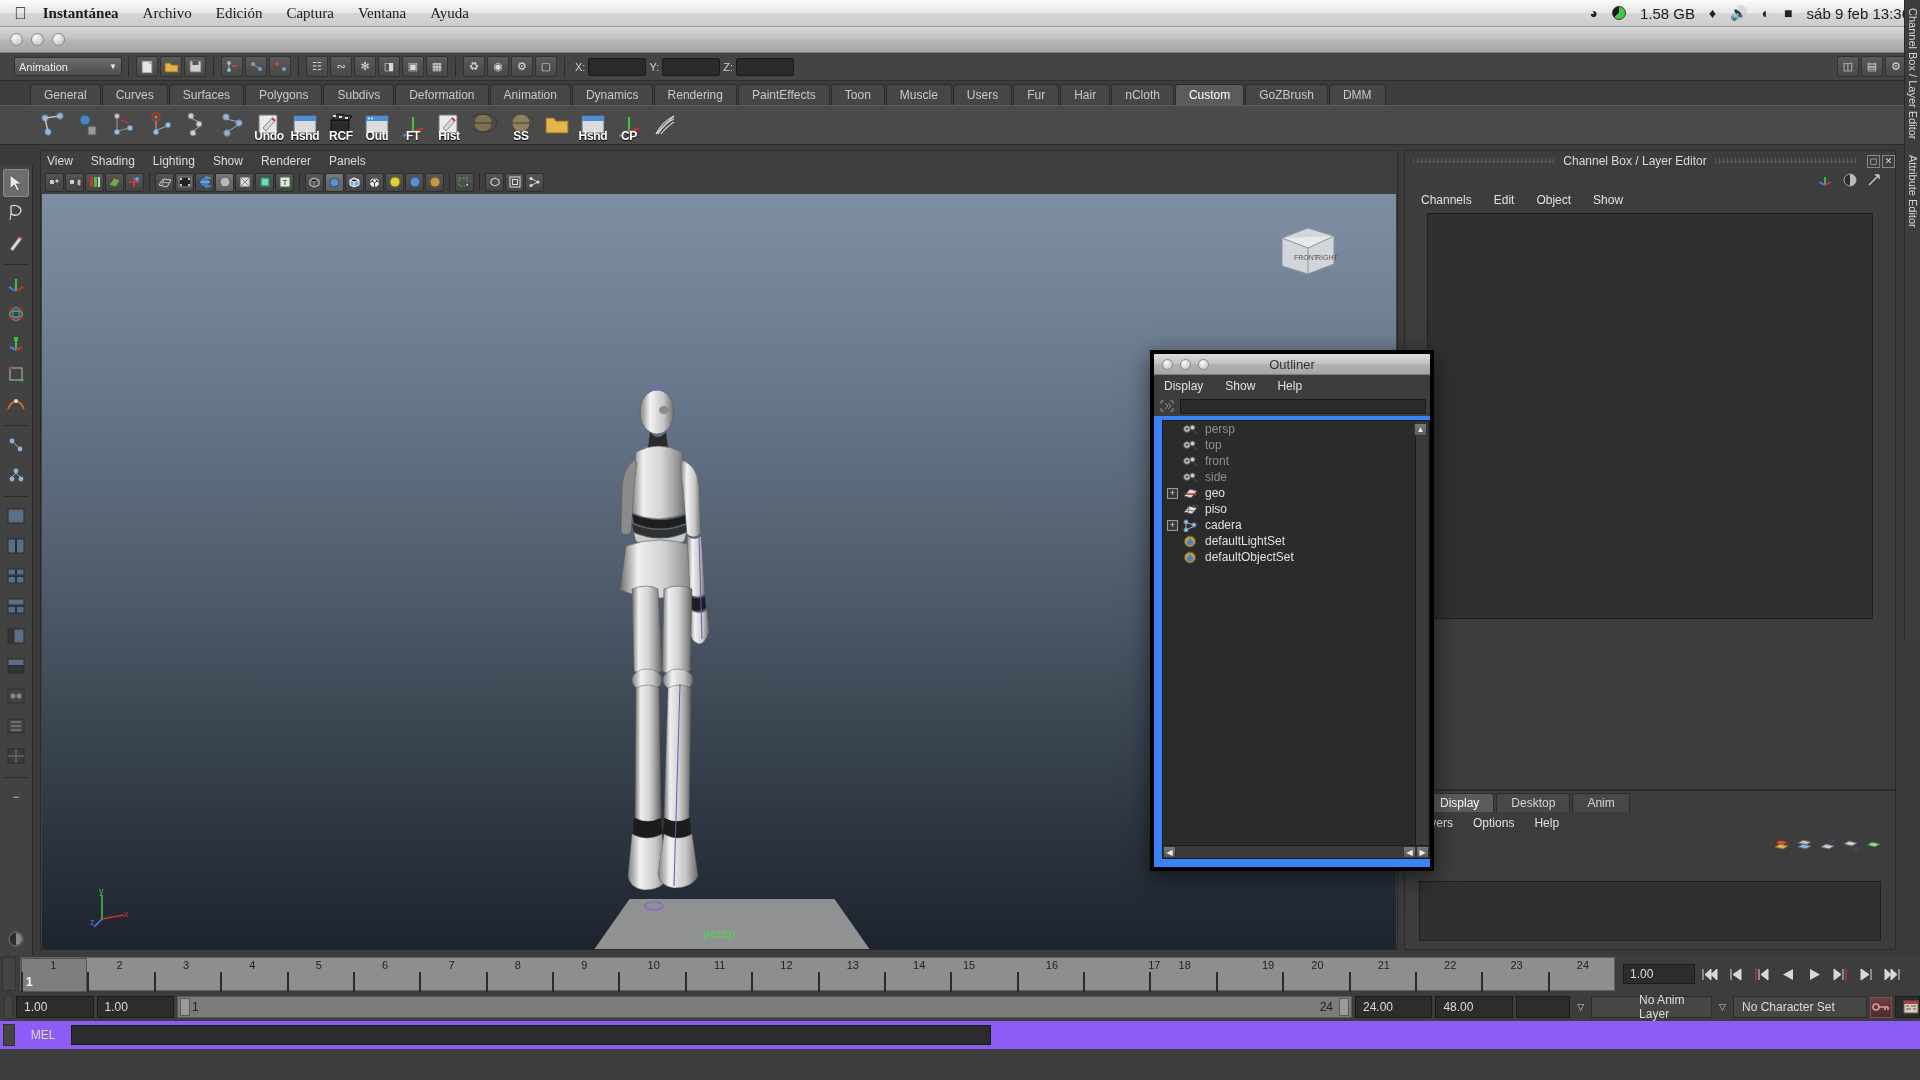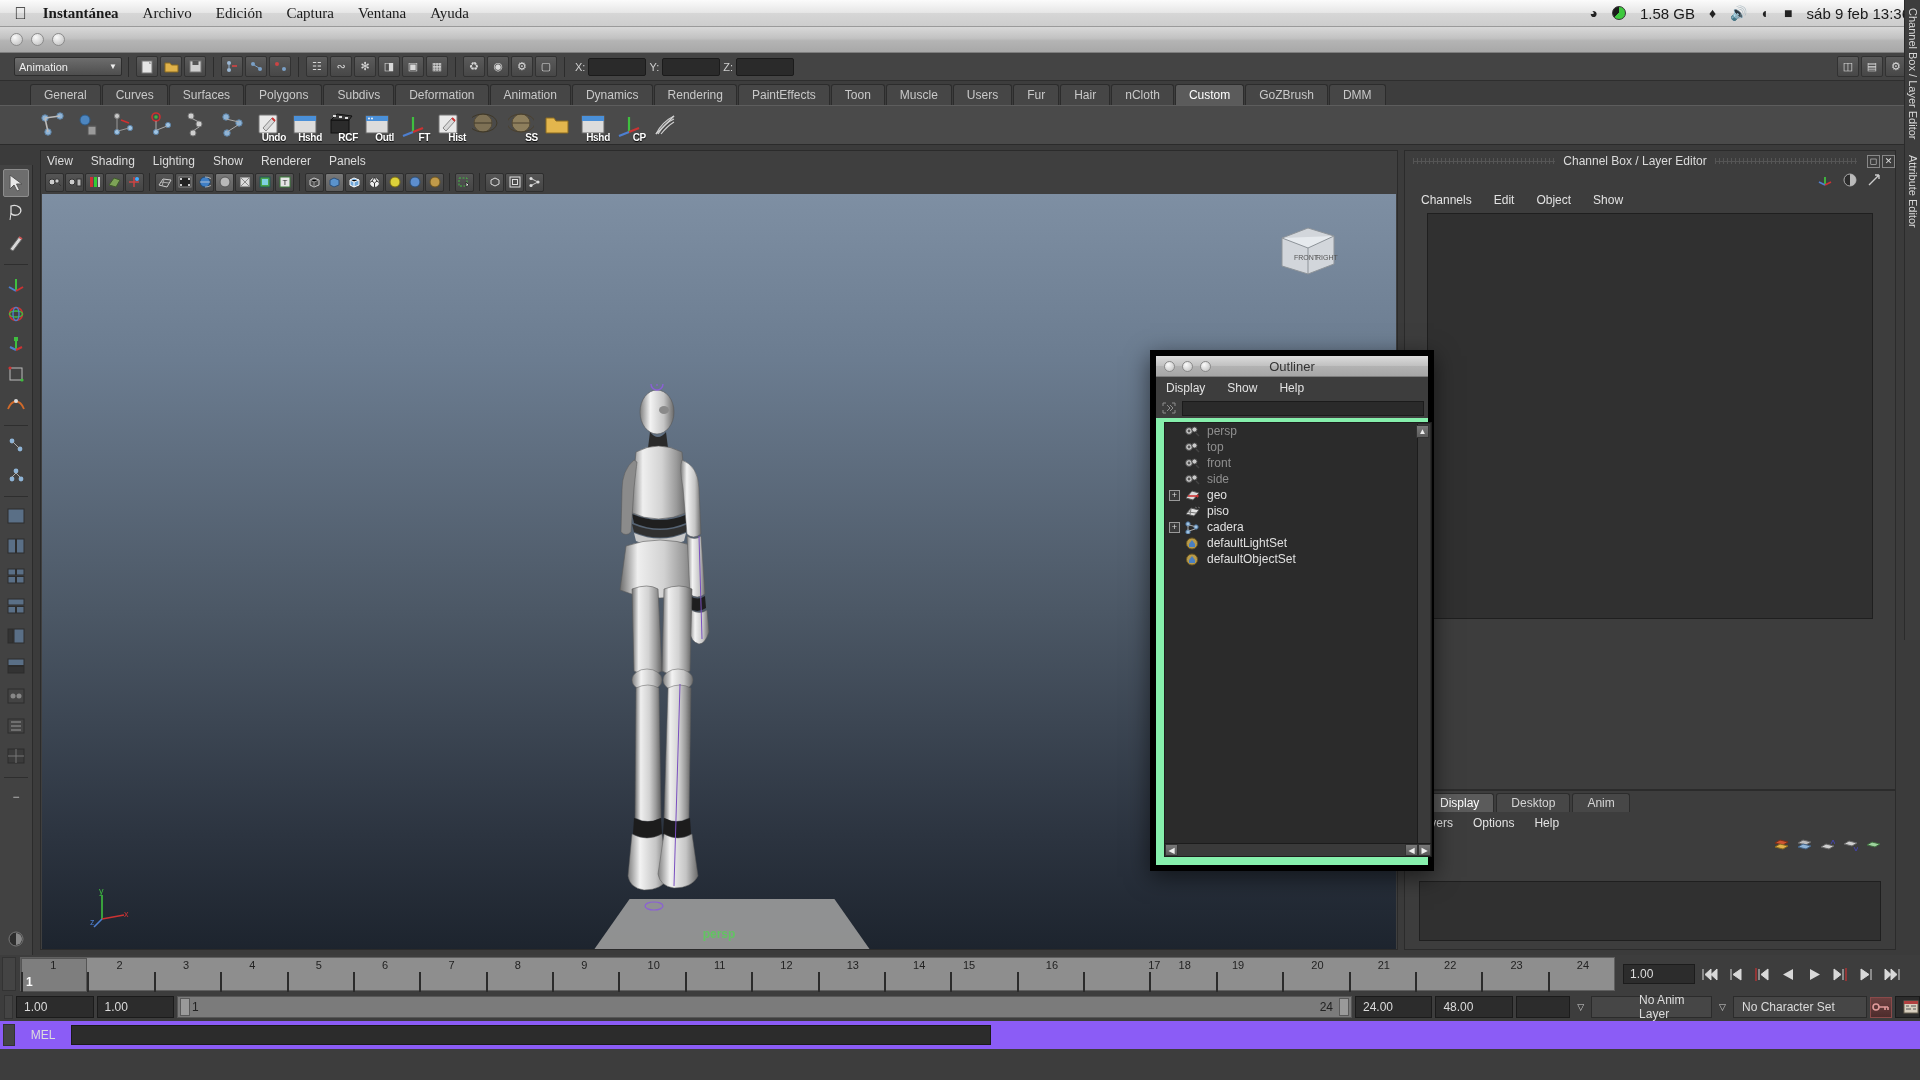--- a/index.html
+++ b/index.html
@@ -83,21 +83,21 @@
   .shelfrow{
     position:absolute; left:0; top:105px; width:1920px; height:40px;
     background:#4a4a4a; border-top:1px solid #5d5d5d; border-bottom:1px solid #2b2b2b;
     display:flex; align-items:center; padding-left:36px;
   }
   .shelfgrip{ position:absolute; left:8px; top:107px; width:16px; height:36px;
      background:#454545; border:1px solid #333; }
   .sbtn{ width:34px;height:36px; margin-right:2px; position:relative;
      display:flex; align-items:center; justify-content:center; }
   .sbtn .lab{ position:absolute; bottom:0px; left:0; width:100%;
-     text-align:right; font-size:10px; color:#fff; font-weight:bold;
+     text-align:center; font-size:12px; color:#fff; font-weight:bold;
      text-shadow:0 1px 1px #000; letter-spacing:-0.3px;}
   .sicon{ width:26px;height:26px; }
 
   
   .toolbox{
     position:absolute; left:0; top:165px; width:33px; height:790px;
     background:#424242; border-right:1px solid #2b2b2b;
     display:flex; flex-direction:column; align-items:center; padding-top:4px;
   }
   .tbi{ width:26px;height:28px; margin-bottom:2px;
@@ -134,21 +134,21 @@
   .floor{ position:absolute; left:530px; top:705px; width:320px;height:82px;
      background:#9a9a9a; transform:skewX(0deg); opacity:.92;
      clip-path:polygon(18% 0%, 82% 0%, 100% 100%, 0% 100%); }
 
   
   .rig{ position:absolute; left:560px; top:190px; width:230px;height:560px; }
 
   
   .outliner{
     position:absolute; left:1150px; top:350px; width:284px; height:521px;
-    background:#86efac; border:6px solid #000000;
+    background:#3b82f6; border:4px solid #000000;
     box-shadow:0 6px 22px rgba(0,0,0,.55);
   }
   .olbar{ height:21px;
     background:linear-gradient(180deg,#dcdcdc,#c0c0c0 50%,#b2b2b2 52%,#a6a6a6);
     border-bottom:1px solid #7d7d7d; display:flex;align-items:center;
     position:relative; }
   .olbar .lights{ display:flex;gap:7px;padding-left:8px; }
   .olbar .lt{ width:11px;height:11px;border-radius:50%;
     background:radial-gradient(circle at 35% 30%,#fbfbfb,#bcbcbc); border:1px solid #8a8a8a;}
   .olbar .cap{ position:absolute;left:0;right:0;text-align:center;
@@ -1189,21 +1189,21 @@
       <span class="tsnum" style="left: 892.062px;">14</span>
       <div class="tsframe" style="left: 862.875px; top: 14px; height: 20px;"></div>
       <span class="tsnum" style="left: 910px; margin-left: 32px;">15</span>
       <div class="tsframe" style="left: 929.25px; top: 14px; height: 20px;"></div>
       <span class="tsnum" style="left: 1024.81px;">16</span>
       <div class="tsframe" style="left: 995.625px; top: 14px; height: 20px;"></div>
       <span class="tsnum" style="left: 1091.19px; margin-left: 36px;">17</span>
       <div class="tsframe" style="left: 1062px; top: 14px; height: 20px;"></div>
       <span class="tsnum" style="left: 1157.56px;">18</span>
       <div class="tsframe" style="left: 1128.38px; top: 14px; height: 20px;"></div>
-      <span class="tsnum" style="left: 1211px;">19</span>
+      <span class="tsnum" style="left: 1241px;">19</span>
       <div class="tsframe" style="left: 1194.75px; top: 14px; height: 20px;"></div>
       <span class="tsnum" style="left: 1290.31px;">20</span>
       <div class="tsframe" style="left: 1261.12px; top: 14px; height: 20px;"></div>
       <span class="tsnum" style="left: 1356.69px;">21</span>
       <div class="tsframe" style="left: 1327.5px; top: 14px; height: 20px;"></div>
       <span class="tsnum" style="left: 1423.06px;">22</span>
       <div class="tsframe" style="left: 1393.88px; top: 14px; height: 20px;"></div>
       <span class="tsnum" style="left: 1489.44px;">23</span>
       <div class="tsframe" style="left: 1460.25px; top: 14px; height: 20px;"></div>
       <span class="tsnum" style="left: 1555.81px;">24</span>

